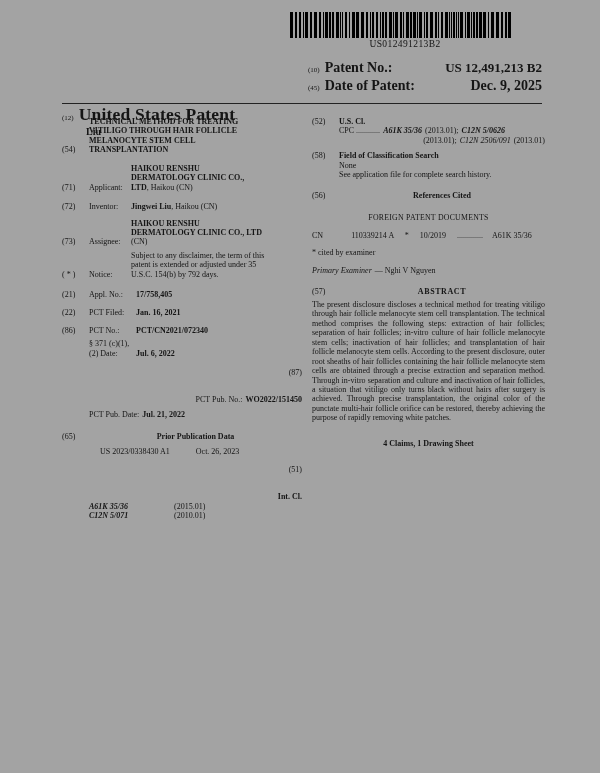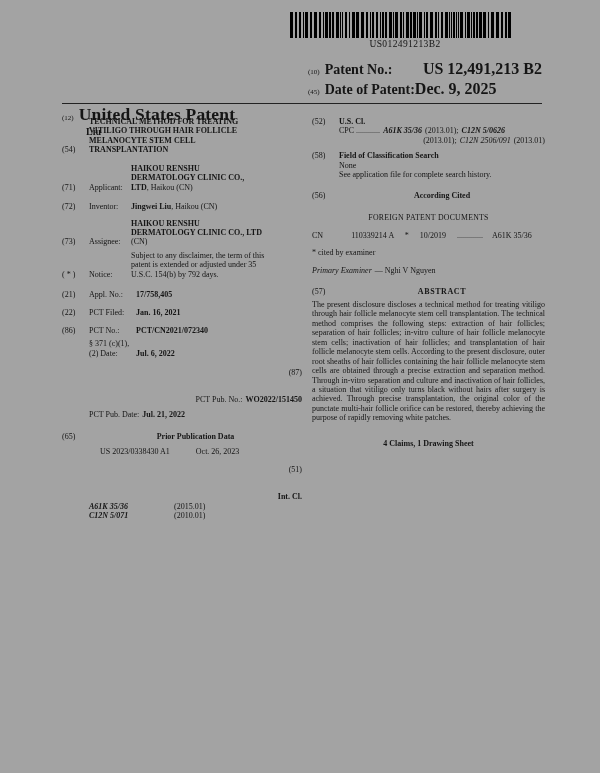--- a/index.html
+++ b/index.html
@@ -15,22 +15,22 @@
   .header{position:absolute;left:62px;top:60px;width:480px;display:flex;}
   .h-left{width:246px;margin-top:44px;}
   .h-right{width:234px;}
   .h-title-row{display:flex;align-items:baseline;}
   .code-sm{font-size:7px;margin-right:5px;white-space:nowrap;}
   .us-patent{font-size:17.5px;font-weight:bold;letter-spacing:.2px;}
   .h-inventor{font-size:10px;font-weight:bold;margin-left:24px;margin-top:1px;}
   .h-row{display:flex;align-items:baseline;}
   .h-row + .h-row{margin-top:2px;}
   .h-lbl{font-size:14px;font-weight:bold;}
-  .h-val-big{flex:1;text-align:right;font-size:16px;font-weight:bold;white-space:nowrap;}
-  .h-val{flex:1;font-size:16px;font-weight:bold;white-space:nowrap;}
+  .h-val-big{flex:1;text-align:right;font-size:13px;font-weight:bold;white-space:nowrap;}
+  .h-val{flex:1;text-align:right;font-size:14px;font-weight:bold;white-space:nowrap;}
 
   .rule{position:absolute;left:62px;top:103px;width:480px;height:1px;background:#222;}
 
   
   .cols{position:absolute;left:62px;top:112px;width:483px;display:flex;gap:10px;font-size:8px;line-height:1.18;}
   .col-l{flex:0 0 240px;width:240px;}
   .col-r{flex:1;min-width:0;}
 
   .row{display:flex;align-items:flex-end;}
   .num{flex:0 0 27px;}
@@ -282,21 +282,21 @@
 
       <div class="row mt-field">
         <span class="num">(58)</span>
         <span class="val b">Field of Classification Search</span>
       </div>
       <div class="ind">None</div>
       <div class="ind">See application file for complete search history.</div>
 
       <div class="row mt-refs">
         <span class="num">(56)</span>
-        <span class="val b ctr">According Cited</span>
+        <span class="val b ctr">References Cited</span>
       </div>
 
       <div class="ctr mt-foreign foreign-hd">FOREIGN PATENT DOCUMENTS</div>
 
       <div class="mt-cnrow cn-row">
         <span>CN</span>
         <span style="margin-left:26px">110339214 A</span>
         <span style="margin-left:9px">*</span>
         <span style="margin-left:9px">10/2019</span>
         <span style="margin-left:9px">.............</span>

